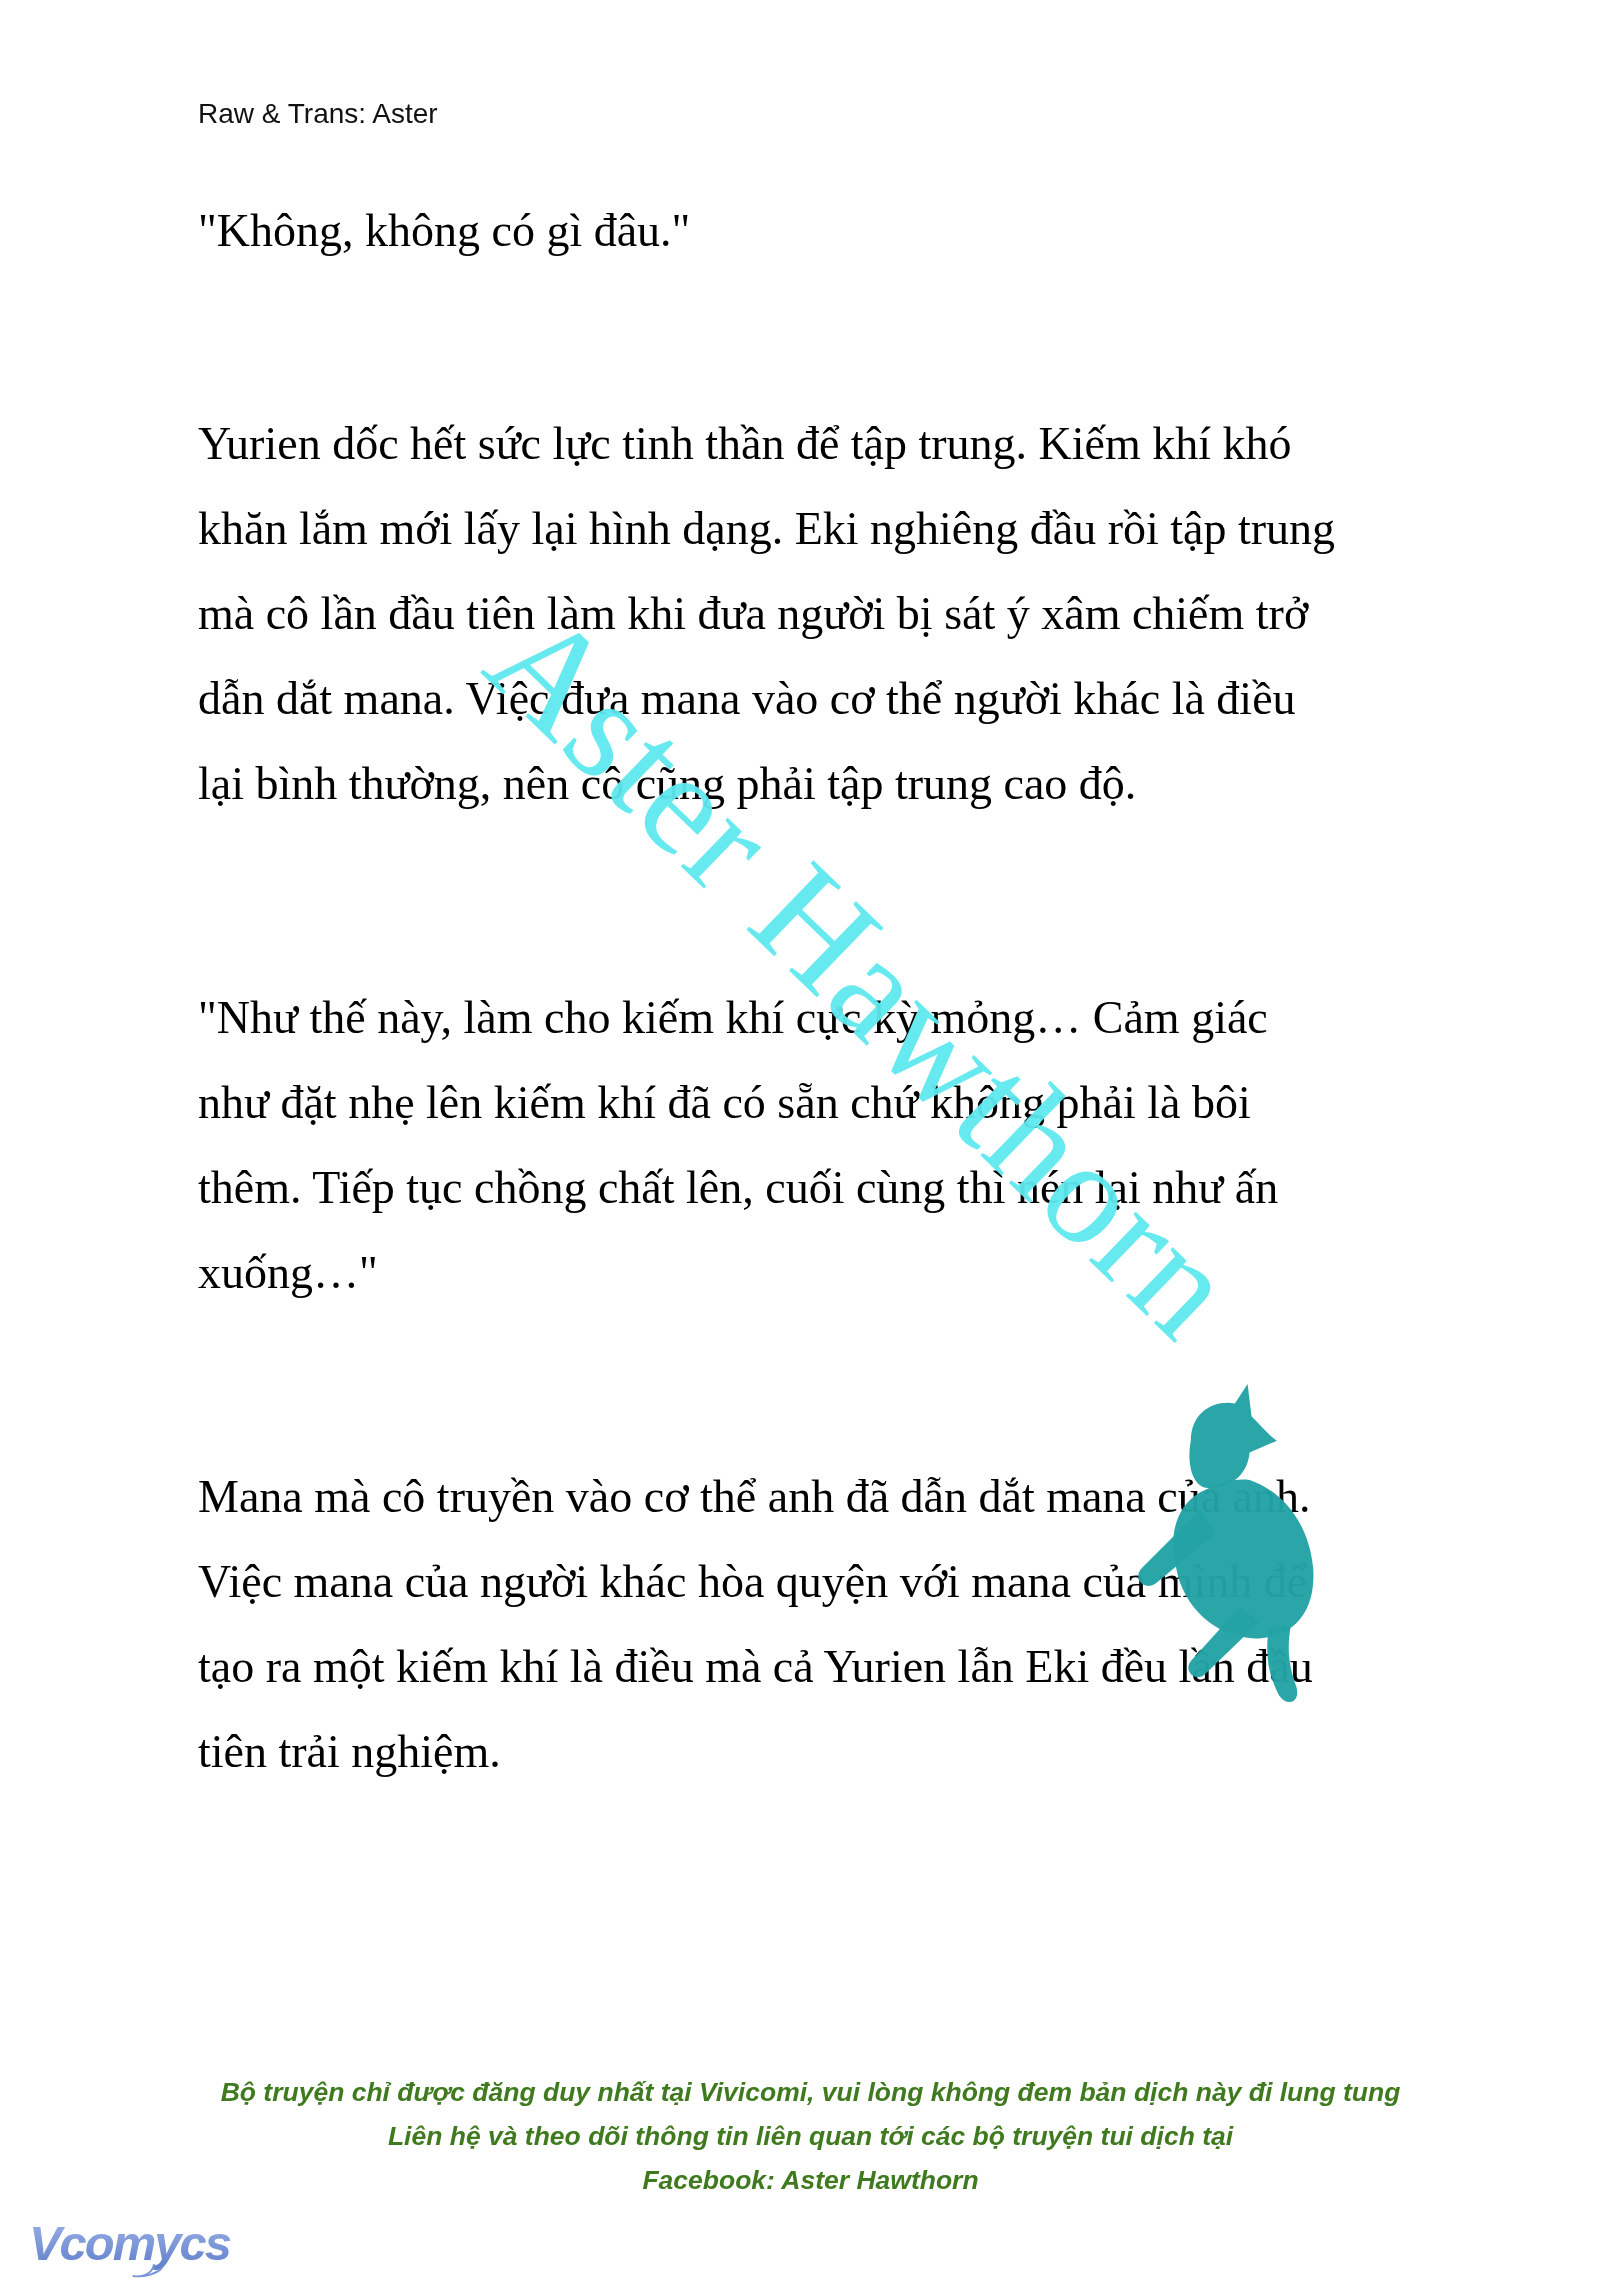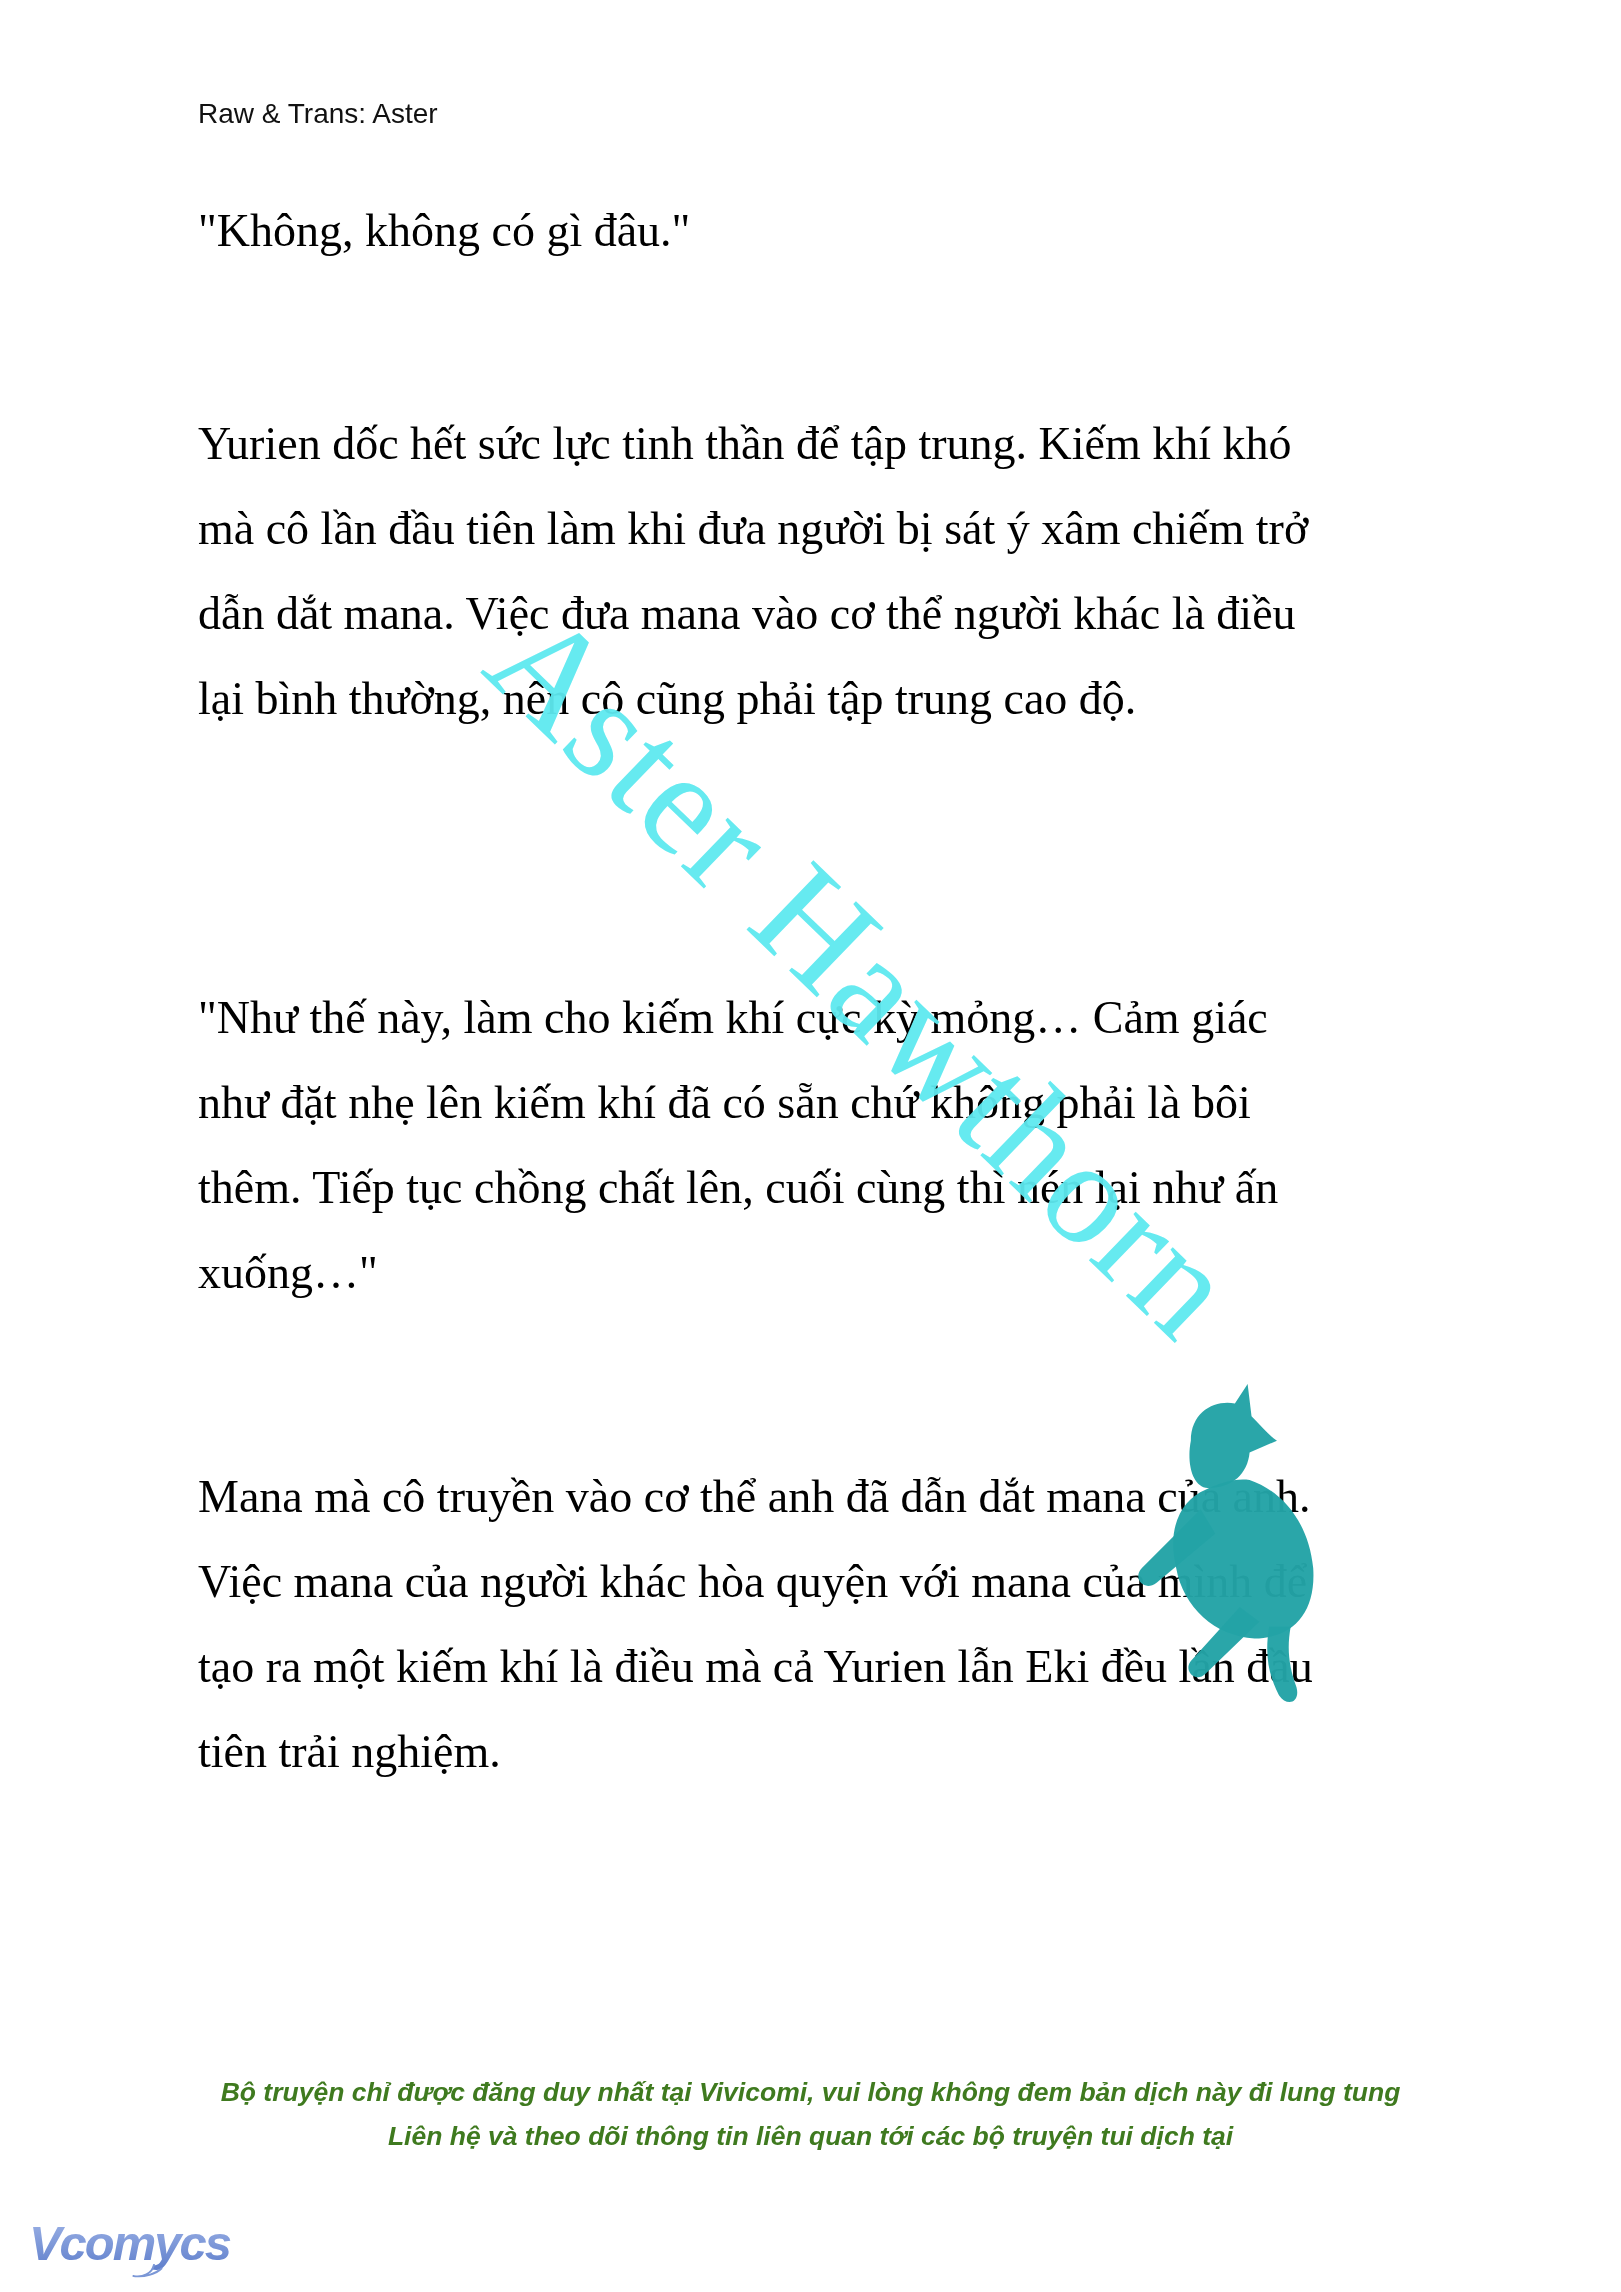--- a/index.html
+++ b/index.html
@@ -41,20 +41,21 @@
 <div class="page">
 
   <div class="header">Raw &amp; Trans: Aster</div>
 
   <p class="body-text p0">
     <span class="line">"Không, không có gì đâu."</span>
   </p>
 
   <p class="body-text p1">
     <span class="line">Yurien dốc hết sức lực tinh thần để tập trung. Kiếm khí khó</span>
+    <span class="line">khăn lắm mới lấy lại hình dạng. Eki nghiêng đầu rồi tập trung</span>
     <span class="line">mà cô lần đầu tiên làm khi đưa người bị sát ý xâm chiếm trở</span>
     <span class="line">dẫn dắt mana. Việc đưa mana vào cơ thể người khác là điều</span>
     <span class="line">lại bình thường, nên cô cũng phải tập trung cao độ.</span>
   </p>
 
   <p class="body-text p2">
     <span class="line">"Như thế này, làm cho kiếm khí cực kỳ mỏng… Cảm giác</span>
     <span class="line">như đặt nhẹ lên kiếm khí đã có sẵn chứ không phải là bôi</span>
     <span class="line">thêm. Tiếp tục chồng chất lên, cuối cùng thì nén lại như ấn</span>
     <span class="line">xuống…"</span>
@@ -80,20 +81,21 @@
 
       <path d="M120 230 L70 285 C62 295 75 308 85 298 L140 245 Z"></path>
 
       <path d="M150 250 C145 280 150 300 160 320 C168 332 182 328 178 312 C170 290 168 272 172 250 Z"></path>
     </g>
   </svg>
 
   <div class="footer">
     <span>Bộ truyện chỉ được đăng duy nhất tại Vivicomi, vui lòng không đem bản dịch này đi lung tung</span>
     <span>Liên hệ và theo dõi thông tin liên quan tới các bộ truyện tui dịch tại</span>
+    <span>Facebook: Aster Hawthorn</span>
   </div>
 
   <svg class="logo" viewBox="0 0 230 70">
     <defs>
       <linearGradient id="lg" x1="0" y1="0" x2="0" y2="1">
         <stop offset="0" stop-color="#9fb4e6"></stop>
         <stop offset="1" stop-color="#5f7fcc"></stop>
       </linearGradient>
     </defs>
     <text x="2" y="48" font-family="Liberation Sans, sans-serif" font-style="italic" font-weight="bold" font-size="50" fill="url(#lg)" letter-spacing="-2">Vcomycs</text>

